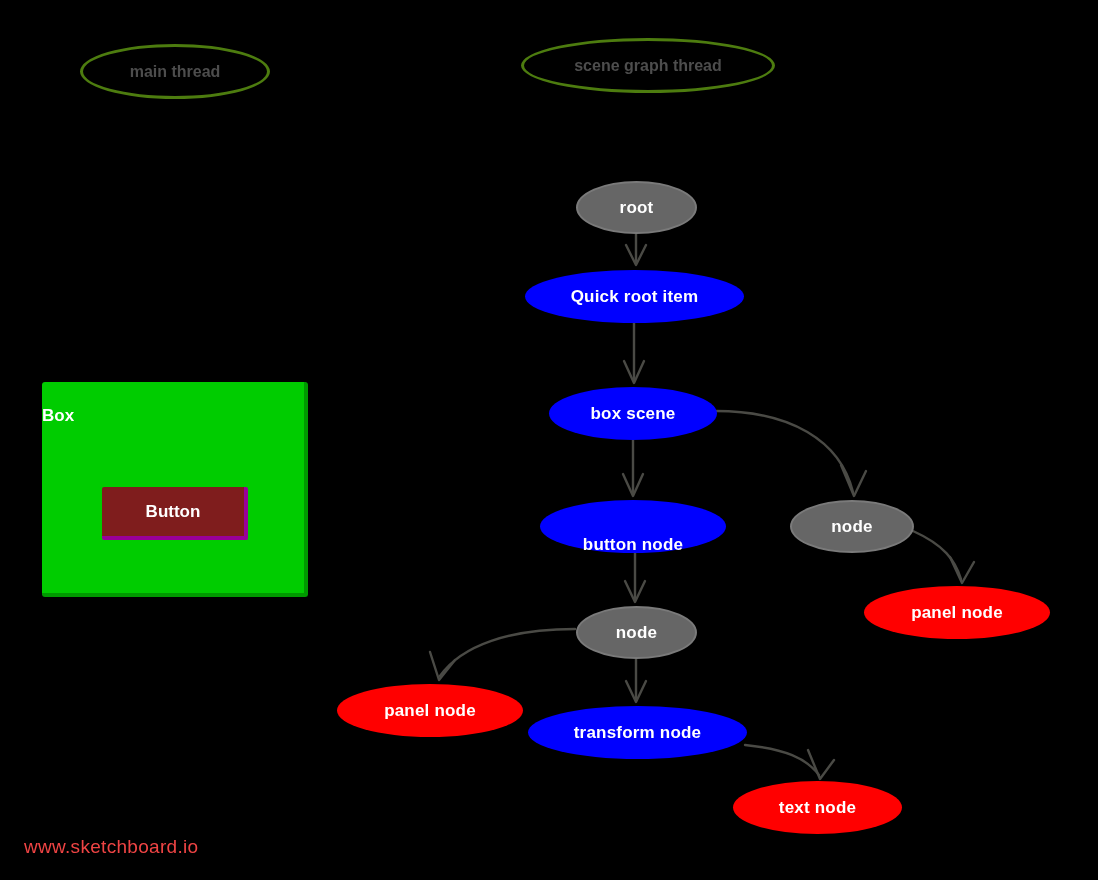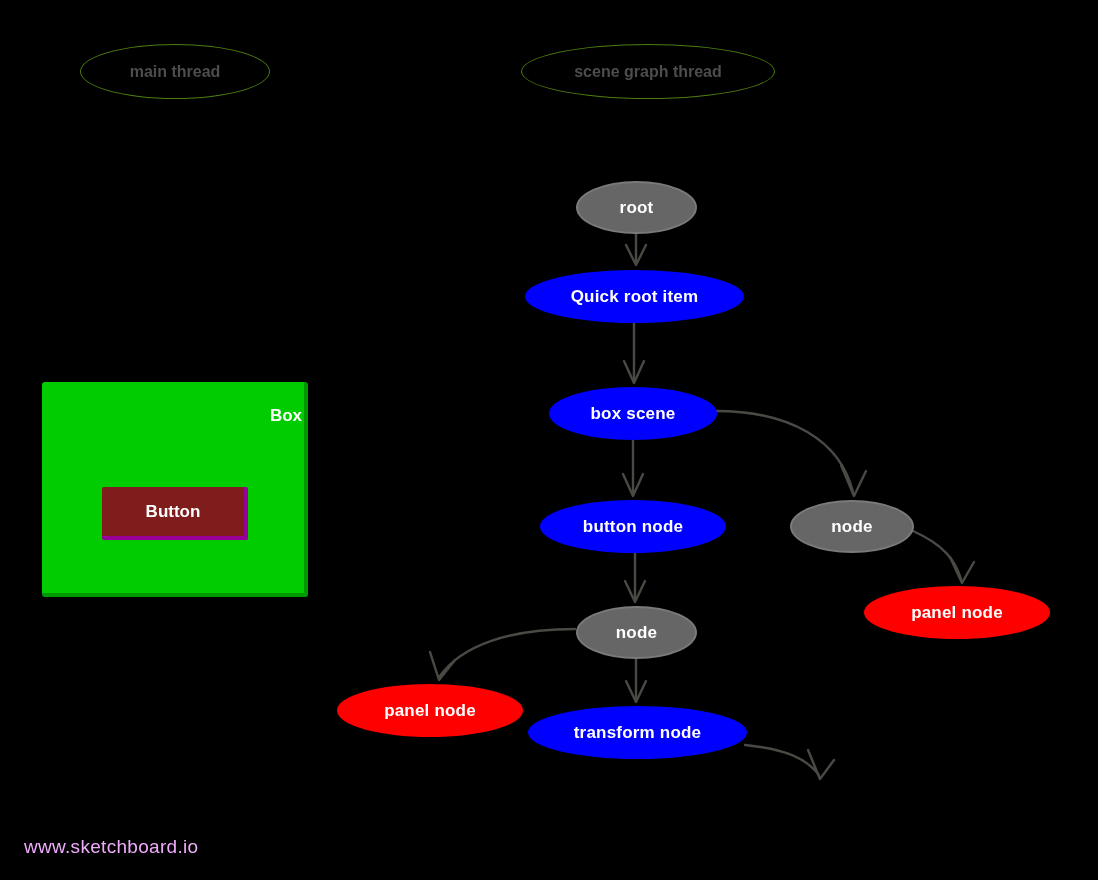--- a/index.html
+++ b/index.html
@@ -54,21 +54,21 @@
   .n-red {
     background: #ff0000;
   }
   .thread {
     position: absolute;
     display: flex;
     align-items: center;
     justify-content: center;
     box-sizing: border-box;
     border-radius: 50%;
-    border: 1px solid #4d7c0f;
+    border: 3px solid #4d7c0f;
     background: transparent;
     color: #4d4d4d;
     font-weight: bold;
     font-size: 16px;
     white-space: nowrap;
     z-index: 2;
   }
   .boxshape {
     position: absolute;
     box-sizing: border-box;
@@ -80,38 +80,37 @@
   .box-green {
     background: #00cc00;
     border-right: 4px solid #009900;
     border-bottom: 4px solid #009900;
     border-radius: 3px;
   }
   .box-green .box-label {
     position: absolute;
     top: 24px;
     left: 0;
-    right: 2px;
-    text-align: right;
-    padding-left: 16px;
+    right: 15px;
+    text-align: left;
   }
   .box-magenta {
     background: #7f1d1d;
     border-right: 4px solid #990099;
     border-bottom: 4px solid #990099;
     border-radius: 2px;
     display: flex;
     align-items: center;
     justify-content: center;
   }
   .watermark {
     position: absolute;
     left: 24px;
     top: 836px;
-    color: #f0abfc;
+    color: #ef4444;
     font-size: 19px;
     font-weight: normal;
     letter-spacing: 0.3px;
     z-index: 3;
   }
 </style>
 </head>
 <body>
 
 <div id="canvas" style="width: 1098px; height: 880px; background: rgb(0, 0, 0);">
@@ -163,54 +162,57 @@
         <path d="M 745 745 C 785 749 806 758 819 775"></path>
         <path d="M 808 750 L 820 779 L 834 760"></path>
       </g>
 
     </g>
   </svg>
 
   <div class="thread" id="thread-0" style="left: 80px; top: 44px; width: 190px; height: 55px;">
     <span>main thread</span>
   </div>
-  <div class="thread" id="thread-1" style="left: 521px; top: 44px; width: 254px; height: 55px;">
+  <div class="thread" id="thread-1" style="left: 521px; top: 38px; width: 254px; height: 55px;">
     <span>scene graph thread</span>
   </div>
 
   <div class="boxshape box-green" id="shape-0" style="left: 42px; top: 382px; width: 266px; height: 215px;">
     <span class="box-label">Box</span>
   </div>
   <div class="boxshape box-magenta" id="shape-1" style="left: 102px; top: 487px; width: 146px; height: 53px;">
     <span>Button</span>
   </div>
 
   <div class="node ellipse n-gray" id="node-0" style="left: 576px; top: 181px; width: 121px; height: 53px;">
     <span>root</span>
   </div>
   <div class="node ellipse n-blue" id="node-1" style="left: 525px; top: 270px; width: 219px; height: 53px;">
     <span>Quick root item</span>
   </div>
   <div class="node ellipse n-blue" id="node-2" style="left: 549px; top: 387px; width: 168px; height: 53px;">
     <span>box scene</span>
   </div>
-  <div class="node ellipse n-blue" id="node-3" style="left: 540px; top: 500px; width: 186px; height: 53px;">
+  <div class="node ellipse n-blue" id="node-3" style="left: 540px; top: 500px; width: 186px; height: 53px; align-items: flex-end;">
     <span>button node</span>
   </div>
   <div class="node ellipse n-gray" id="node-4" style="left: 790px; top: 500px; width: 124px; height: 53px;">
     <span>node</span>
   </div>
   <div class="node ellipse n-red" id="node-5" style="left: 864px; top: 586px; width: 186px; height: 53px;">
     <span>panel node</span>
   </div>
   <div class="node ellipse n-gray" id="node-6" style="left: 576px; top: 606px; width: 121px; height: 53px;">
     <span>node</span>
   </div>
   <div class="node ellipse n-red" id="node-7" style="left: 337px; top: 684px; width: 186px; height: 53px;">
     <span>panel node</span>
   </div>
   <div class="node ellipse n-blue" id="node-8" style="left: 528px; top: 706px; width: 219px; height: 53px;">
     <span>transform node</span>
   </div>
+  <div class="node ellipse n-red" id="node-9" style="left: 733px; top: 781px; width: 169px; height: 53px;">
+    <span>text node</span>
+  </div>
 
   <div class="watermark">www.sketchboard.io</div>
 
 </div>
 
 </body></html>

